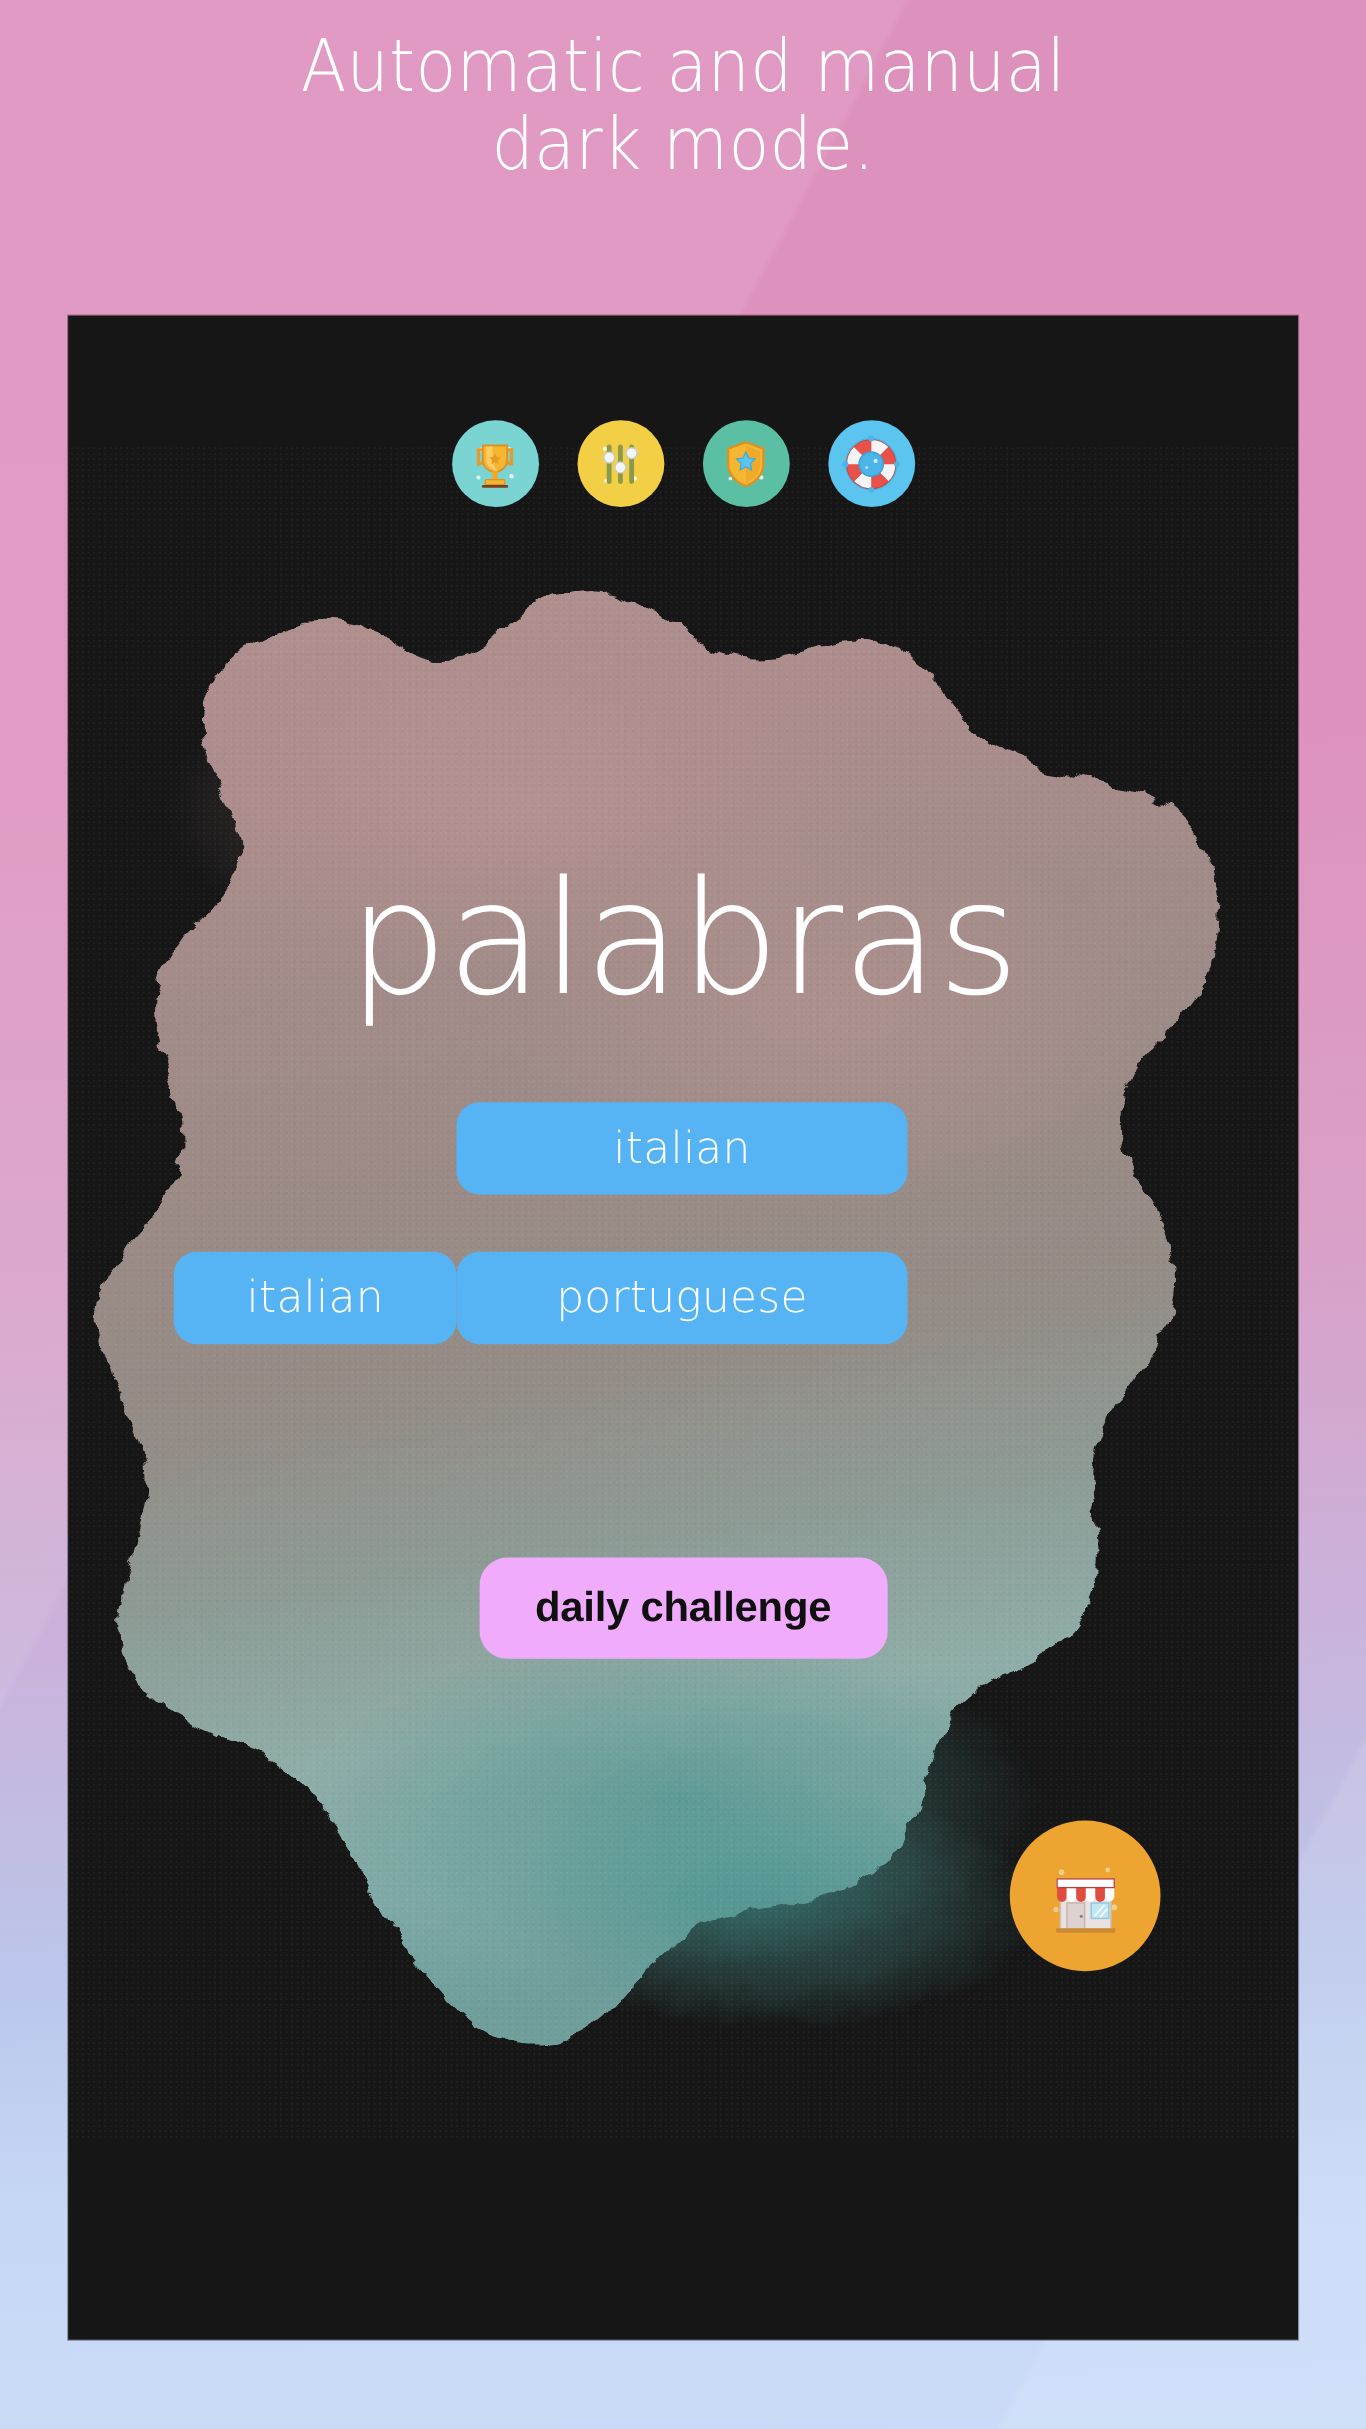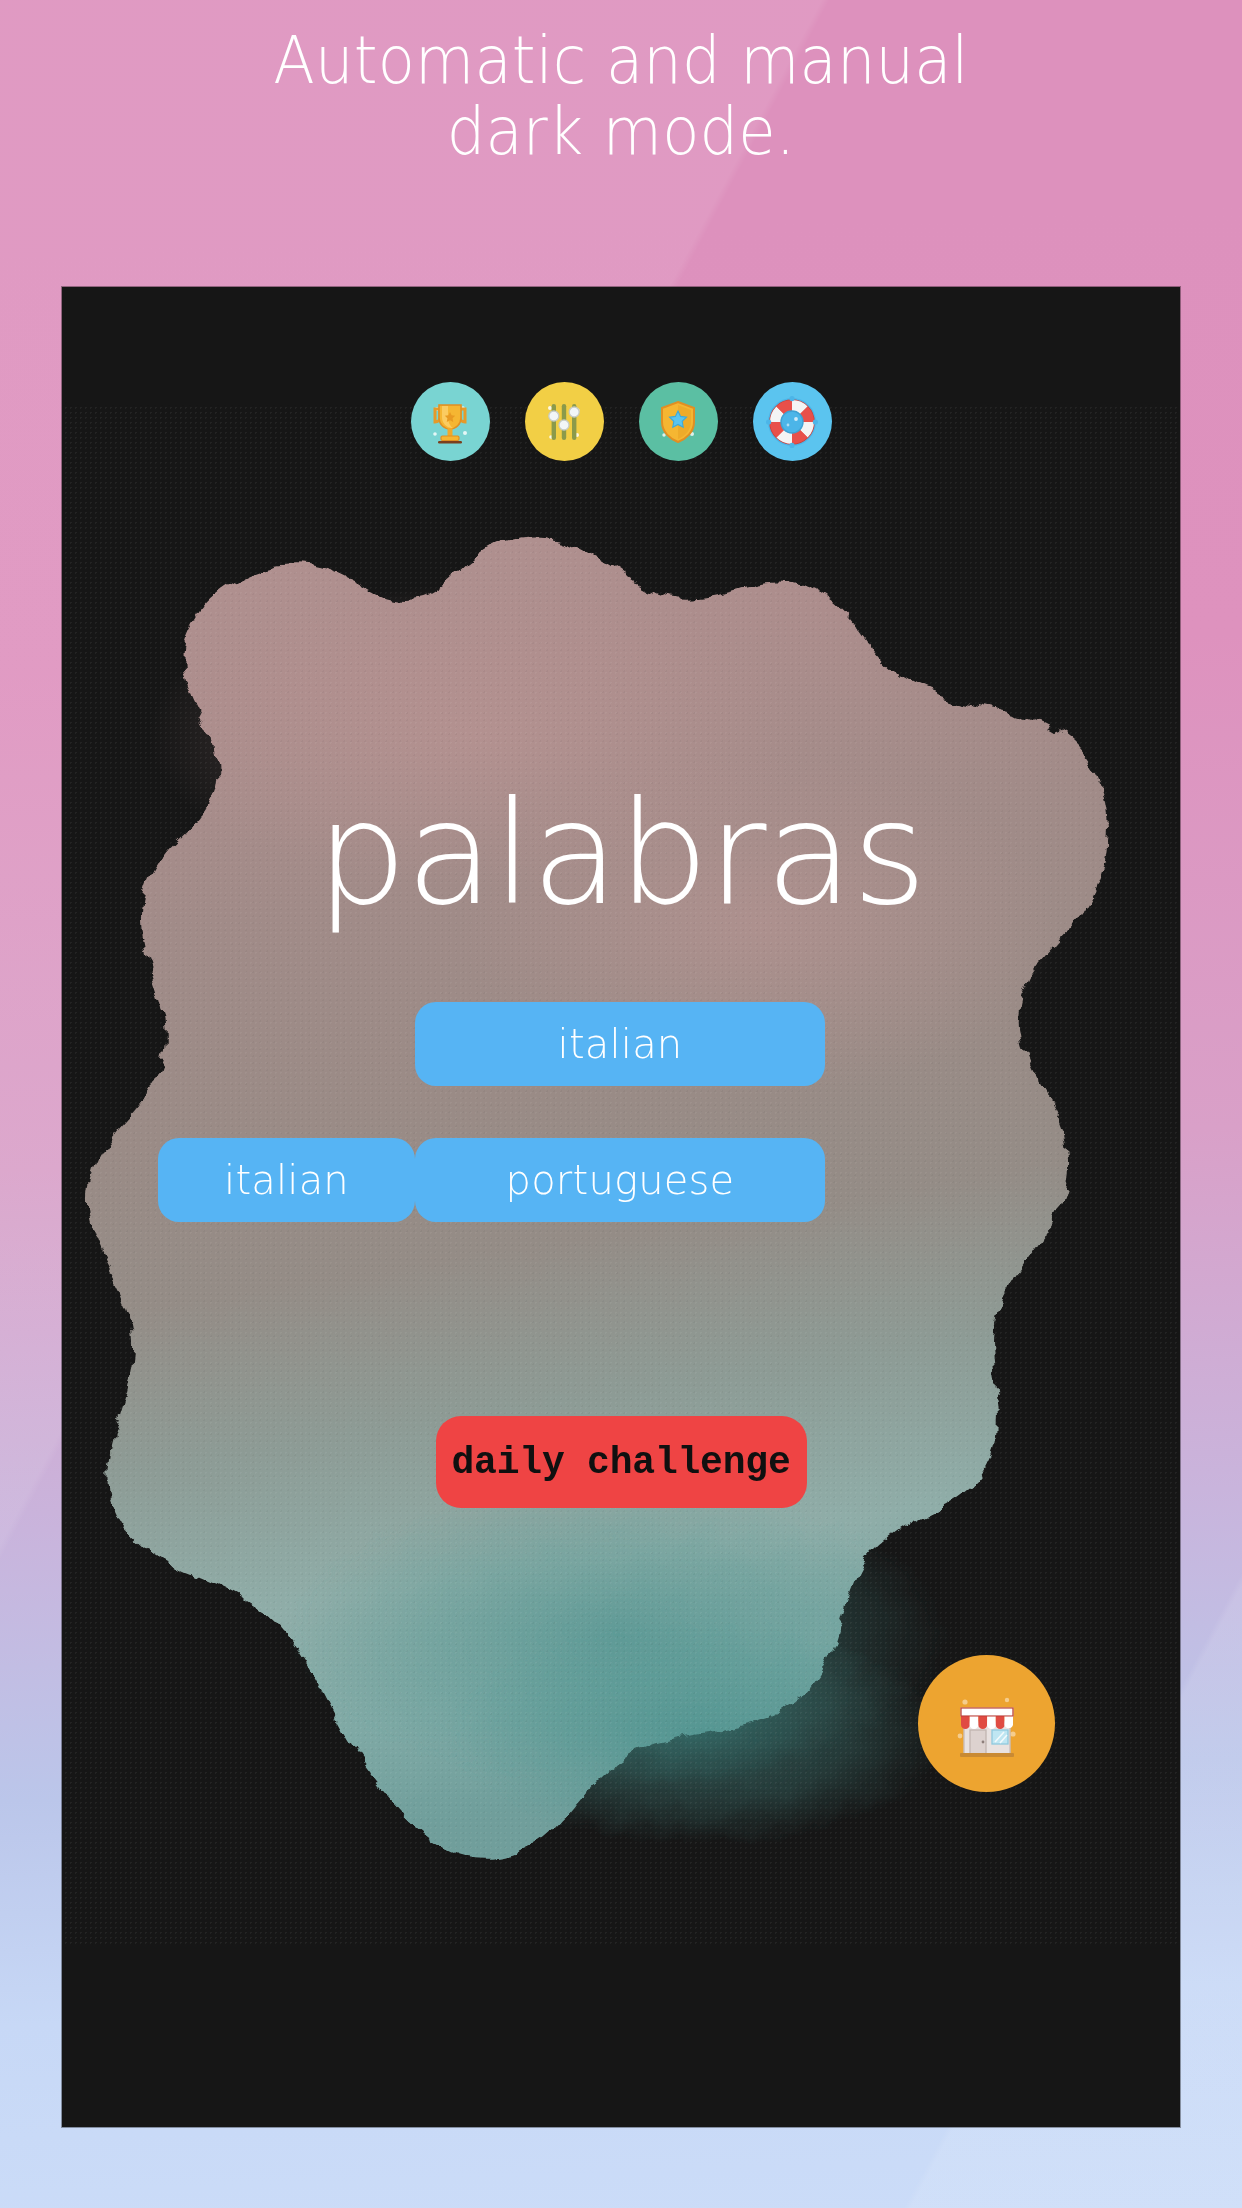--- a/index.html
+++ b/index.html
@@ -138,23 +138,23 @@
   .daily-wrap {
     position:absolute;
     left:0; right:0; top:1129px;
     display:flex; justify-content:center;
     z-index:5;
   }
   .daily-btn {
     width:371px; height:92px;
     border:none;
     border-radius:25px;
-    background:#ef4444;
+    background:#f0abfc;
     color:#101010;
-    font-family:Liberation Mono, monospace;
+    font-family:Liberation Sans, sans-serif;
     font-weight:bold;
     font-size:38px;
     letter-spacing:-0.2px;
     display:flex; align-items:center; justify-content:center;
     cursor:pointer;
   }
 
   
   .shop-btn {
     position:absolute;

